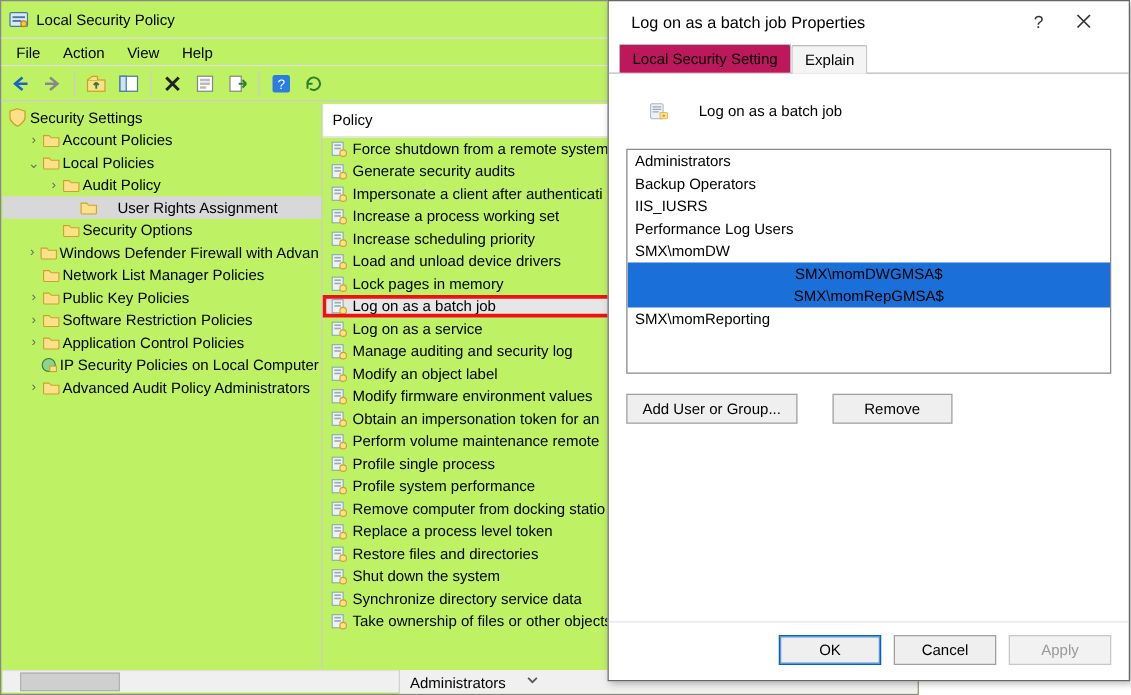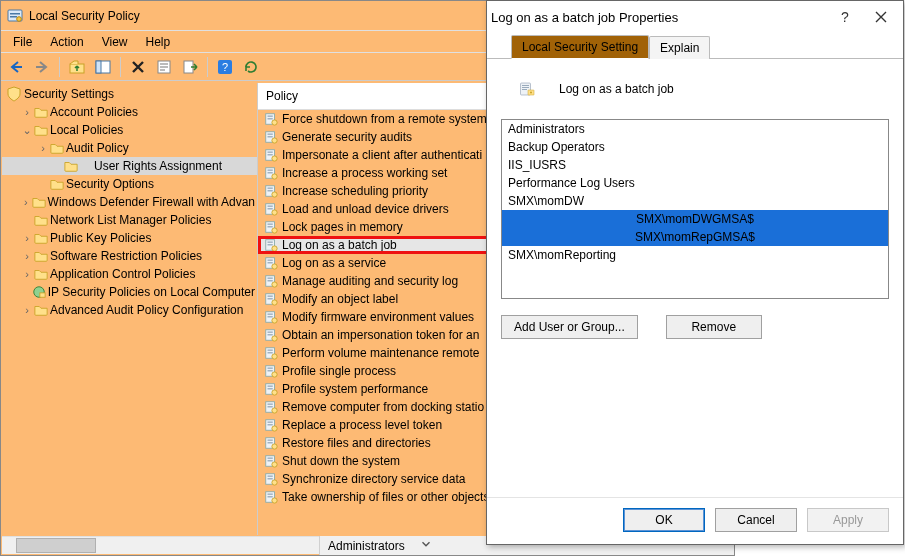--- a/index.html
+++ b/index.html
@@ -1,20 +1,20 @@
 <!DOCTYPE html>
 <html><head>
 <meta charset="utf-8">
 <style>
   * { box-sizing: border-box; font-family: "Segoe UI", Tahoma, sans-serif; }
   html, body { margin: 0; padding: 0; }
   body { width: 905px; height: 556px; overflow: hidden; font-size: 12px; color: #000; background: #fff; position: relative; }
 
   
-  .main-window { position: absolute; left: 0; top: 0; width: 735px; height: 556px; border: 1px solid #888; background: #fdba74; }
+  .main-window { position: absolute; left: 0; top: 0; width: 735px; height: 556px; border: 1px solid #888; background: #bef264; }
   .titlebar { height: 30px; border-bottom: 1px solid #e0e0e0; display: flex; align-items: center; padding: 0 6px; gap: 6px; }
   .titlebar .title { font-size: 12px; }
   .menubar { height: 22px; display: flex; align-items: center; gap: 2px; padding: 0 4px; border-bottom: 1px solid #e0e0e0; }
   .menubar .menu-item { padding: 2px 8px; cursor: default; }
 
   .toolbar { height: 28px; display: flex; align-items: center; gap: 4px; padding: 2px 4px; border-bottom: 1px solid #ccc; }
   .toolbar .tb-btn { width: 22px; height: 22px; border: 1px solid transparent; display:flex; align-items:center; justify-content:center; }
   .toolbar .sep { width: 1px; height: 20px; background: #ccc; margin: 0 2px; }
 
   .client { position: absolute; top: 82px; left: 1px; right: 1px; bottom: 20px; display: flex; }
@@ -42,27 +42,27 @@
   .policy-row.highlighted { outline: 3px solid #e11; outline-offset: -3px; }
   .policy-label { padding-left: 4px; }
 
   
   .ico { width:16px; height:16px; display:inline-flex; align-items:center; justify-content:center; flex:0 0 16px; }
   .ico svg { width:16px; height:16px; }
   .ico.small { width:14px; height:14px; flex:0 0 14px; }
 
   
   .dialog { position:absolute; left:486px; top:0; width:418px; height:545px; background:#fff; border:1px solid #666; box-shadow: 2px 2px 6px rgba(0,0,0,.3); display:flex; flex-direction:column; }
-  .dlg-title { height:32px; display:flex; align-items:center; padding:0 4px; font-size:13px; }
+  .dlg-title { height:32px; display:flex; align-items:center; padding:0 18px; font-size:13px; }
   .dlg-title .spacer { flex:1; }
   .dlg-title .winbtn { width:36px; height:28px; display:flex; align-items:center; justify-content:center; font-size:14px; color:#333; }
 
   .tabstrip { display:flex; gap:0; padding: 0 8px; border-bottom: 1px solid #bbb; align-items: flex-end; height: 26px; }
   .tab { padding: 4px 10px; font-size:12px; border:1px solid #bbb; border-bottom:none; border-radius: 2px 2px 0 0; background:#f4f4f4; position:relative; top:1px; }
-  .tab.active { background:#a16207; border-bottom:1px solid #fff;margin-left:16px; }
+  .tab.active { background:#be185d; border-bottom:1px solid #fff; }
 
   .dlg-body { flex:1; padding: 14px 14px 10px; display:flex; flex-direction:column; gap:14px; }
   .dlg-heading { display:flex; align-items:center; gap:16px; padding-left: 10px; }
   .dlg-heading .text { font-size:12px; }
 
   .listbox { border:1px solid #888; height: 180px; overflow:auto; background:#fff; }
   .listbox .lb-item { padding: 1px 6px; font-size:12px; line-height:16px; white-space:nowrap; }
   .listbox .lb-item.sel { background:#1a6fd8; color:#000000;text-align:center; }
 
   .btn-row { display:flex; gap:28px; padding: 2px 0 0 0; align-items: center; }
@@ -291,21 +291,21 @@
               </span>
               <span class="tree-label">IP Security Policies on Local Computer</span>
             </div>
             <div class="tree-row indent-1">
               <span class="tw">›</span>
               <span class="ico small">
                 <svg viewBox="0 0 16 16">
                   <path d="M1 4h5l2 2h7v7a1 1 0 0 1-1 1H2a1 1 0 0 1-1-1z" fill="#ffe08a" stroke="#c9a227"></path>
                 </svg>
               </span>
-              <span class="tree-label">Advanced Audit Policy Configuration</span>
+              <span class="tree-label">Advanced Audit Policy Administrators</span>
             </div>
           </div>
       </div>
     </div>
 
     <div class="list-pane">
       <div class="list-header">
         <span>Policy</span>
         <span class="sort-caret">▴</span>
       </div>

